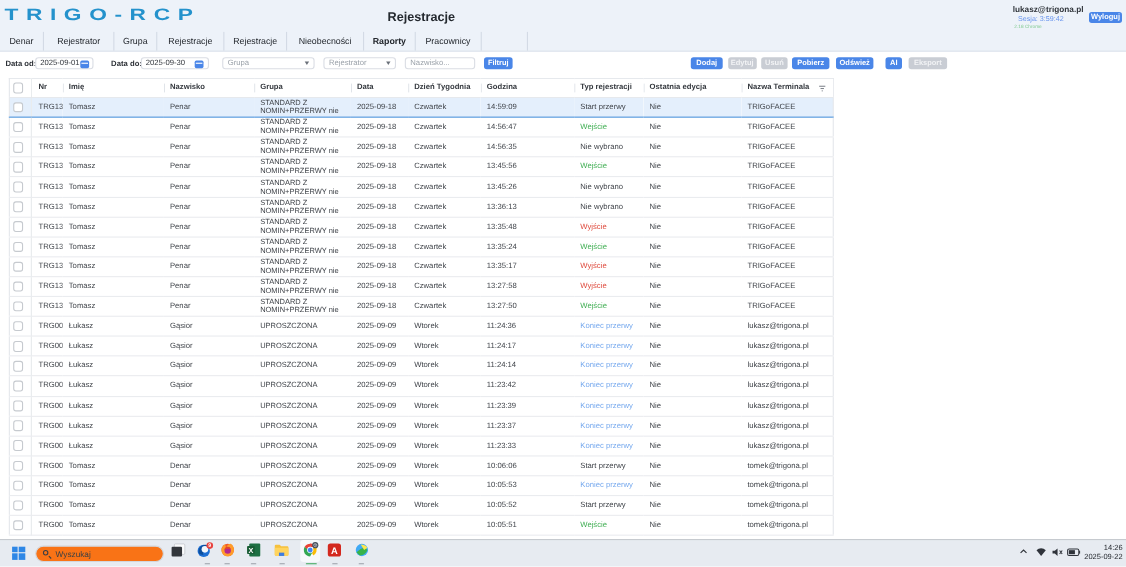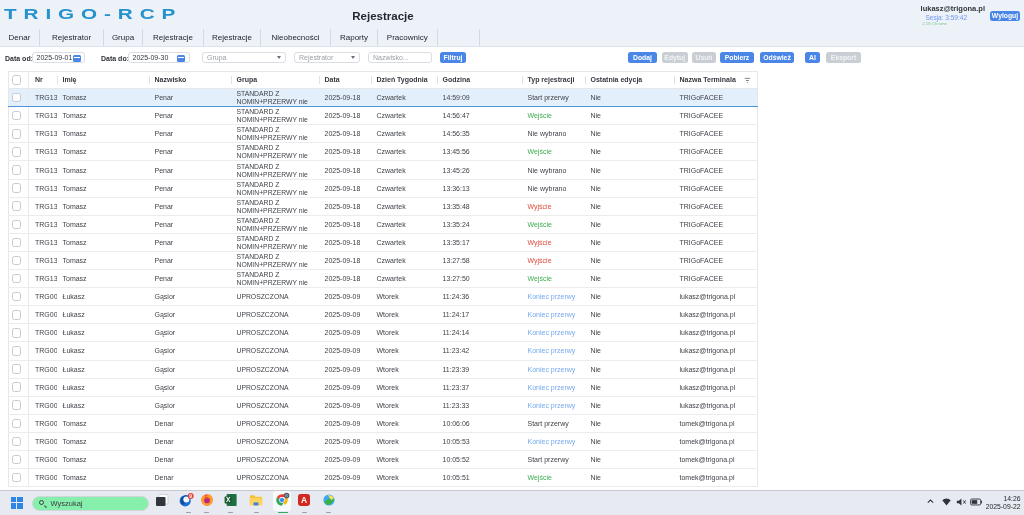--- a/index.html
+++ b/index.html
@@ -47,21 +47,21 @@
 tr.sel td{background:#e4effc;border-bottom:1.5px solid #4e94dc;}
 .t-green{color:#3fae52;}
 .t-red{color:#df4b3e;}
 .t-blue{color:#76a9ee;}
 .t-dark{color:#3f4349;}
 .fico{position:absolute;right:6px;top:5.5px;width:7px;height:7px;}
 
 .bar{position:absolute;left:0;top:490px;width:1024px;height:25px;background:#e7ebf1;border-top:1px solid #c6cacf;}
 .win{position:absolute;left:10.5px;top:496.5px;width:12.5px;height:12.5px;}
 .win i{position:absolute;width:5.7px;height:5.7px;background:#2e87e6;}
-.search{position:absolute;left:32px;top:495.5px;width:117px;height:15px;border-radius:8px;background:#86efac;
+.search{position:absolute;left:32px;top:495.5px;width:117px;height:15px;border-radius:8px;background:#f97316;
   border:1px solid #d2d6dc;font-size:7.5px;color:#3c4044;line-height:13.5px;}
 .search .mg{position:absolute;left:6px;top:3.5px;width:5px;height:5px;border:1.1px solid #3a3f45;border-radius:50%;}
 .search .mg:after{content:"";position:absolute;left:4px;top:4.6px;width:2.6px;height:1.1px;background:#3a3f45;transform:rotate(45deg);}
 .search .tx{position:absolute;left:17.5px;top:0.5px;}
 .ticon{position:absolute;top:493px;width:14px;height:14px;overflow:visible;}
 .clock{position:absolute;right:3.5px;top:495px;text-align:right;font-size:6.8px;color:#24282e;line-height:7.5px;}
 .tdot{position:absolute;top:511.5px;width:5px;height:1.6px;border-radius:1px;background:#9aa0a8;}
 </style></head>
 <body>
 <div class="top">
@@ -71,21 +71,21 @@
   <div class="usess">Sesja: 3:59:42</div>
   <div class="uver">2.18 Chrome</div>
   <div class="wyloguj">Wyloguj</div>
   <div class="nav">
     <span style="width:40px;">Denar</span>
       <span style="width:64px;">Rejestrator</span>
       <span style="width:39px;">Grupa</span>
       <span style="width:61px;">Rejestracje</span>
       <span style="width:57px;">Rejestracje</span>
       <span style="width:70px;">Nieobecności</span>
-      <span style="width:47px;">Raporty</span>
+      <span style="width:47px;font-weight:bold;">Raporty</span>
       <span style="width:59.5px;">Pracownicy</span>
       <span style="width:42.5px;"></span>
   </div>
 </div>
 
 <div class="fl" style="left:5px;">Data od:</div>
 <div class="inp" style="left:31.5px;width:53.5px;">2025-09-01<span class="cal" style="right:3px;"></span></div>
 <div class="fl" style="left:101px;">Data do:</div>
 <div class="inp" style="left:127.5px;width:62.5px;">2025-09-30<span class="cal" style="right:4px;"></span></div>
 <div class="inp" style="left:202px;width:84px;"><span class="ph">Grupa</span><span class="arrow"></span></div>

